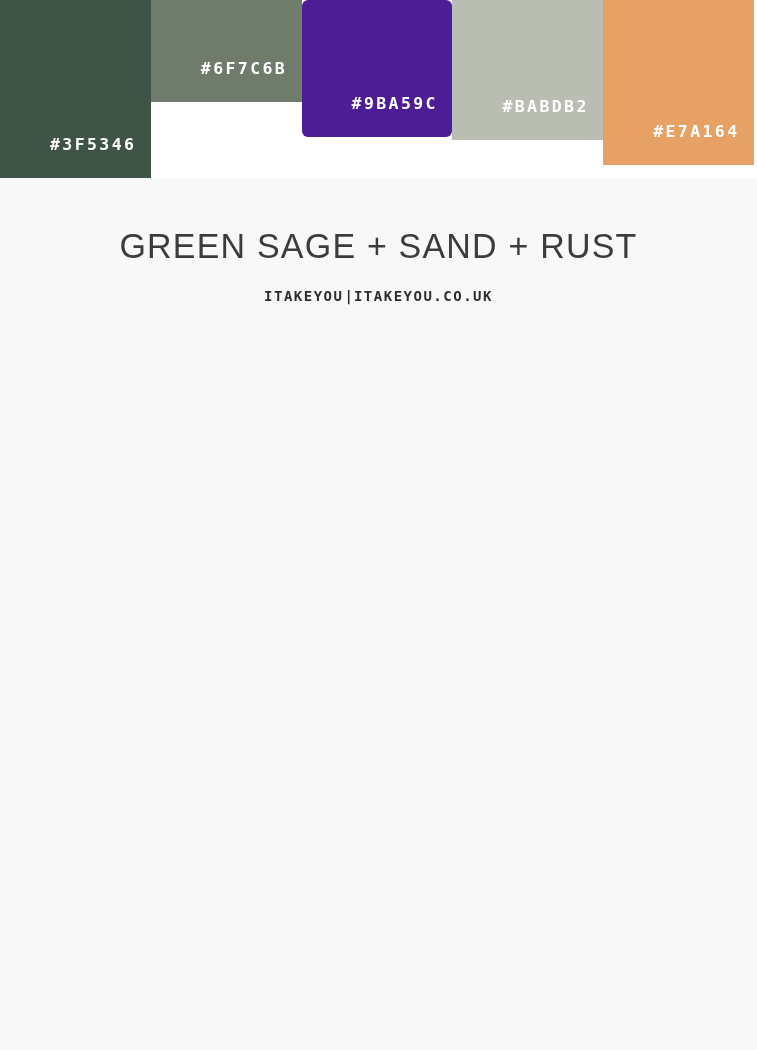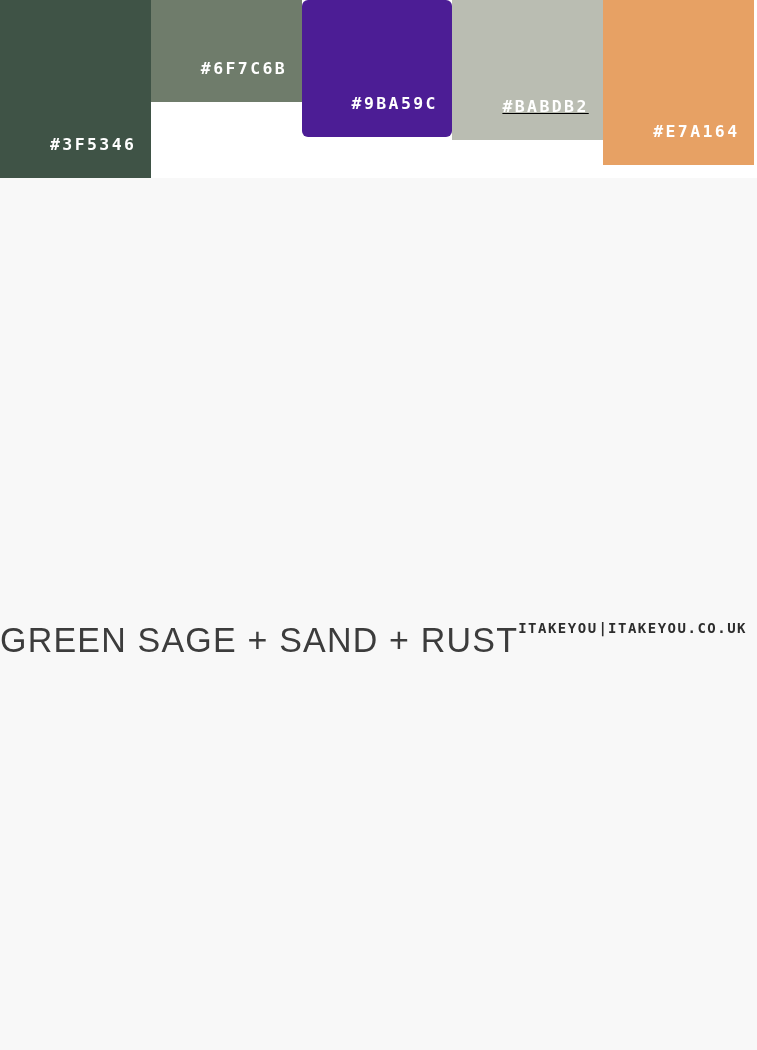--- a/index.html
+++ b/index.html
@@ -43,21 +43,21 @@
     padding-bottom: 25px;
     line-height: 1;
     white-space: nowrap;
     -webkit-font-smoothing: antialiased;
   }
   .footer {
     flex: 1 1 auto;
     background: #f8f8f8;
     width: 757px;
     display: flex;
-    flex-direction: row;
+    flex-direction: column;
     align-items: center;
     justify-content: flex-start;
   }
   .footer-title {
     font-family: "Liberation Sans", sans-serif;
     font-size: 34px;
     font-weight: 300;
     letter-spacing: 1.2px;
     color: #3c3c3c;
     margin-top: 50px;
@@ -92,21 +92,21 @@
     </div>
 
     <div class="swatch" style="background: rgb(111, 124, 107); height: 102px;">
       <span class="swatch-label">#6F7C6B</span>
     </div>
 
     <div class="swatch" style="background: #4c1d95; height: 137px; border-radius: 6px;">
       <span class="swatch-label">#9BA59C</span>
     </div>
 
-    <div class="swatch" style="background: rgb(186, 189, 178); height: 140px; text-decoration: underline;">
+    <div class="swatch" style="background: rgb(186, 189, 178); height: 140px;">
       <span class="swatch-label">#BABDB2</span>
     </div>
 
     <div class="swatch" style="background: rgb(231, 161, 100); height: 165px;">
       <span class="swatch-label">#E7A164</span>
     </div>
 
 
   </div>
 

